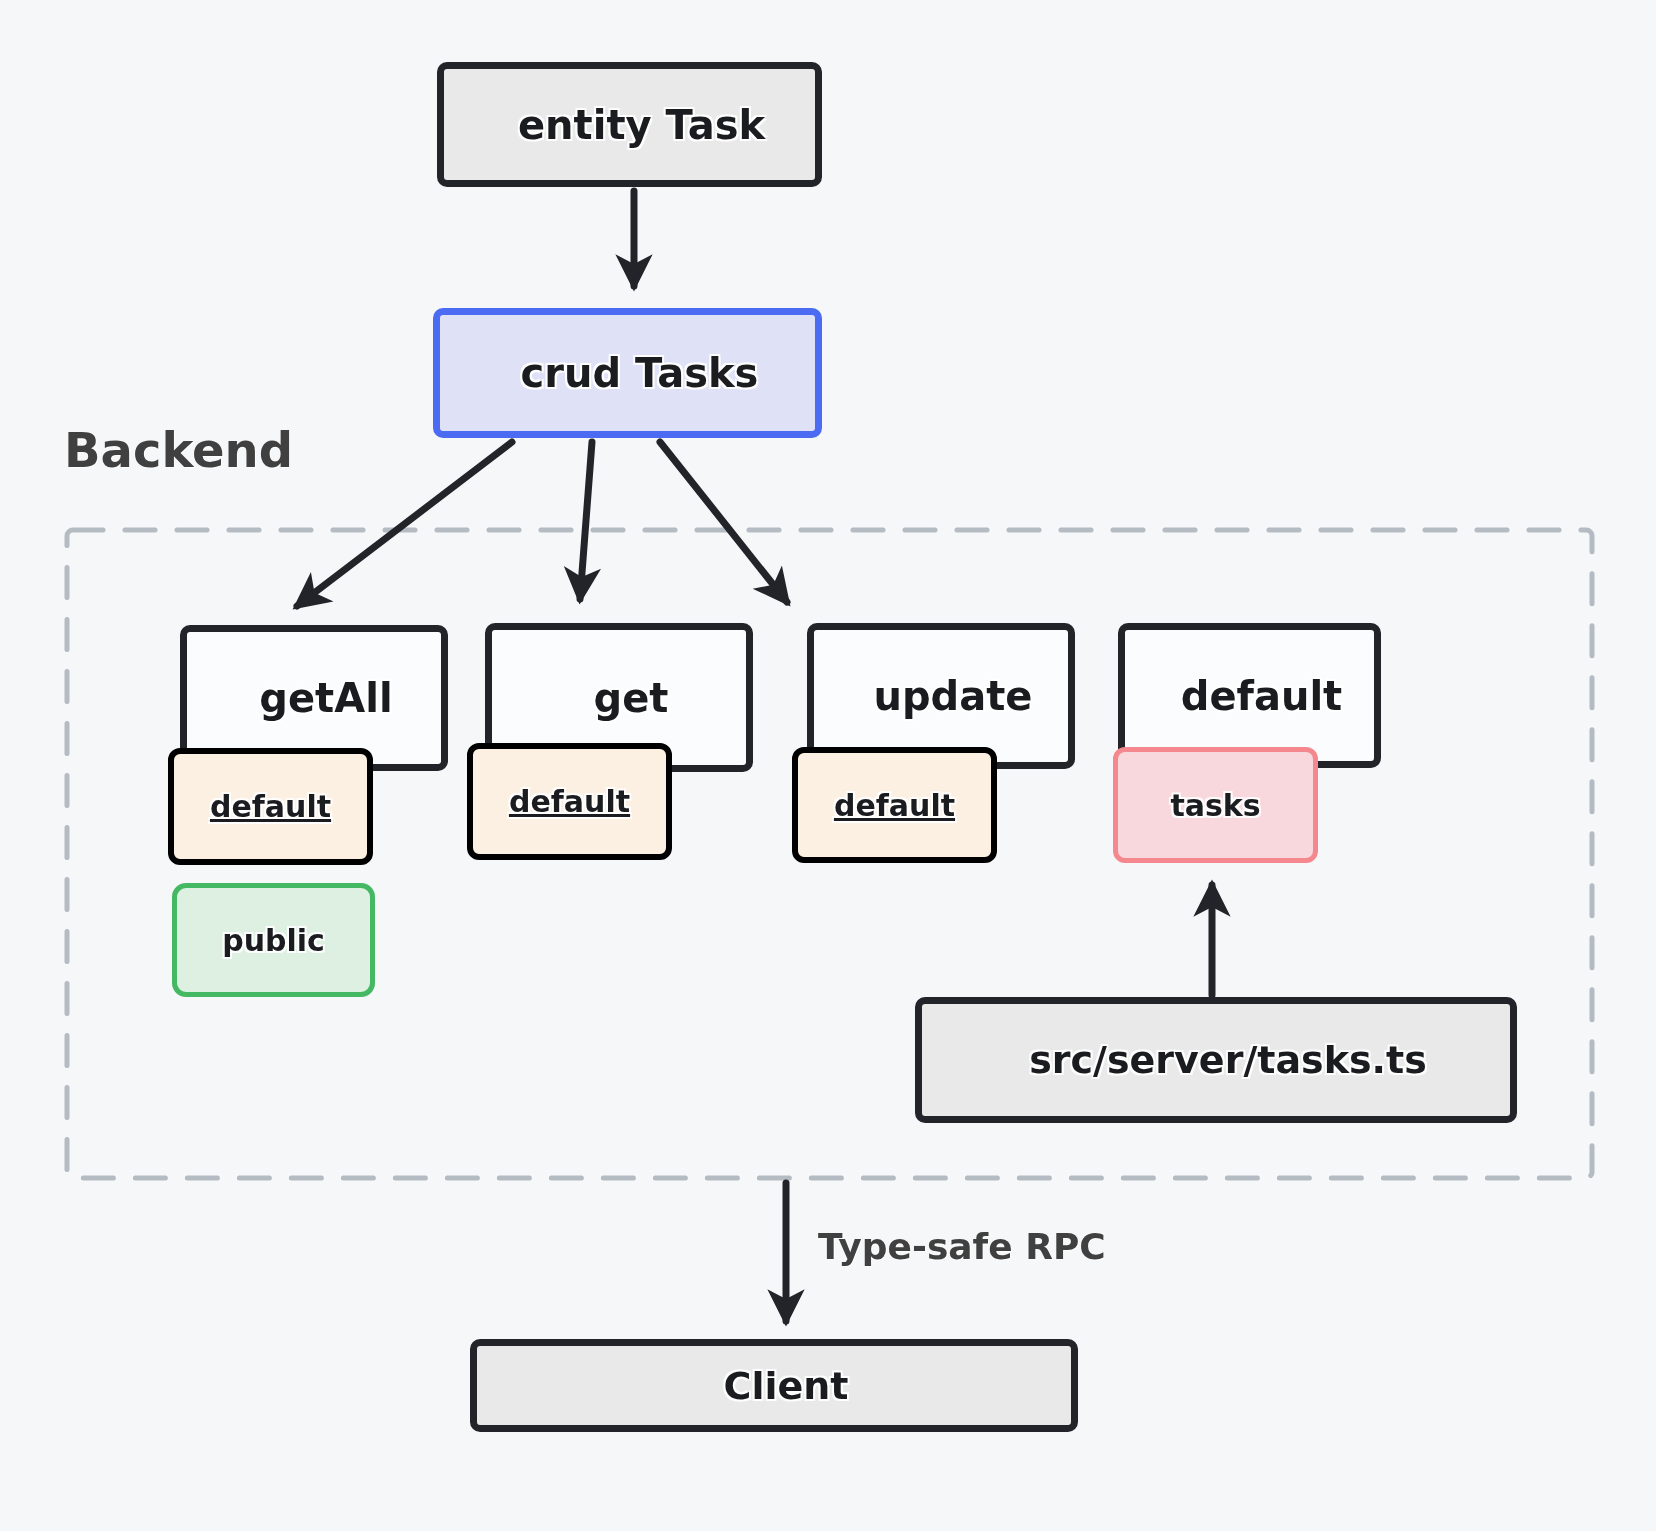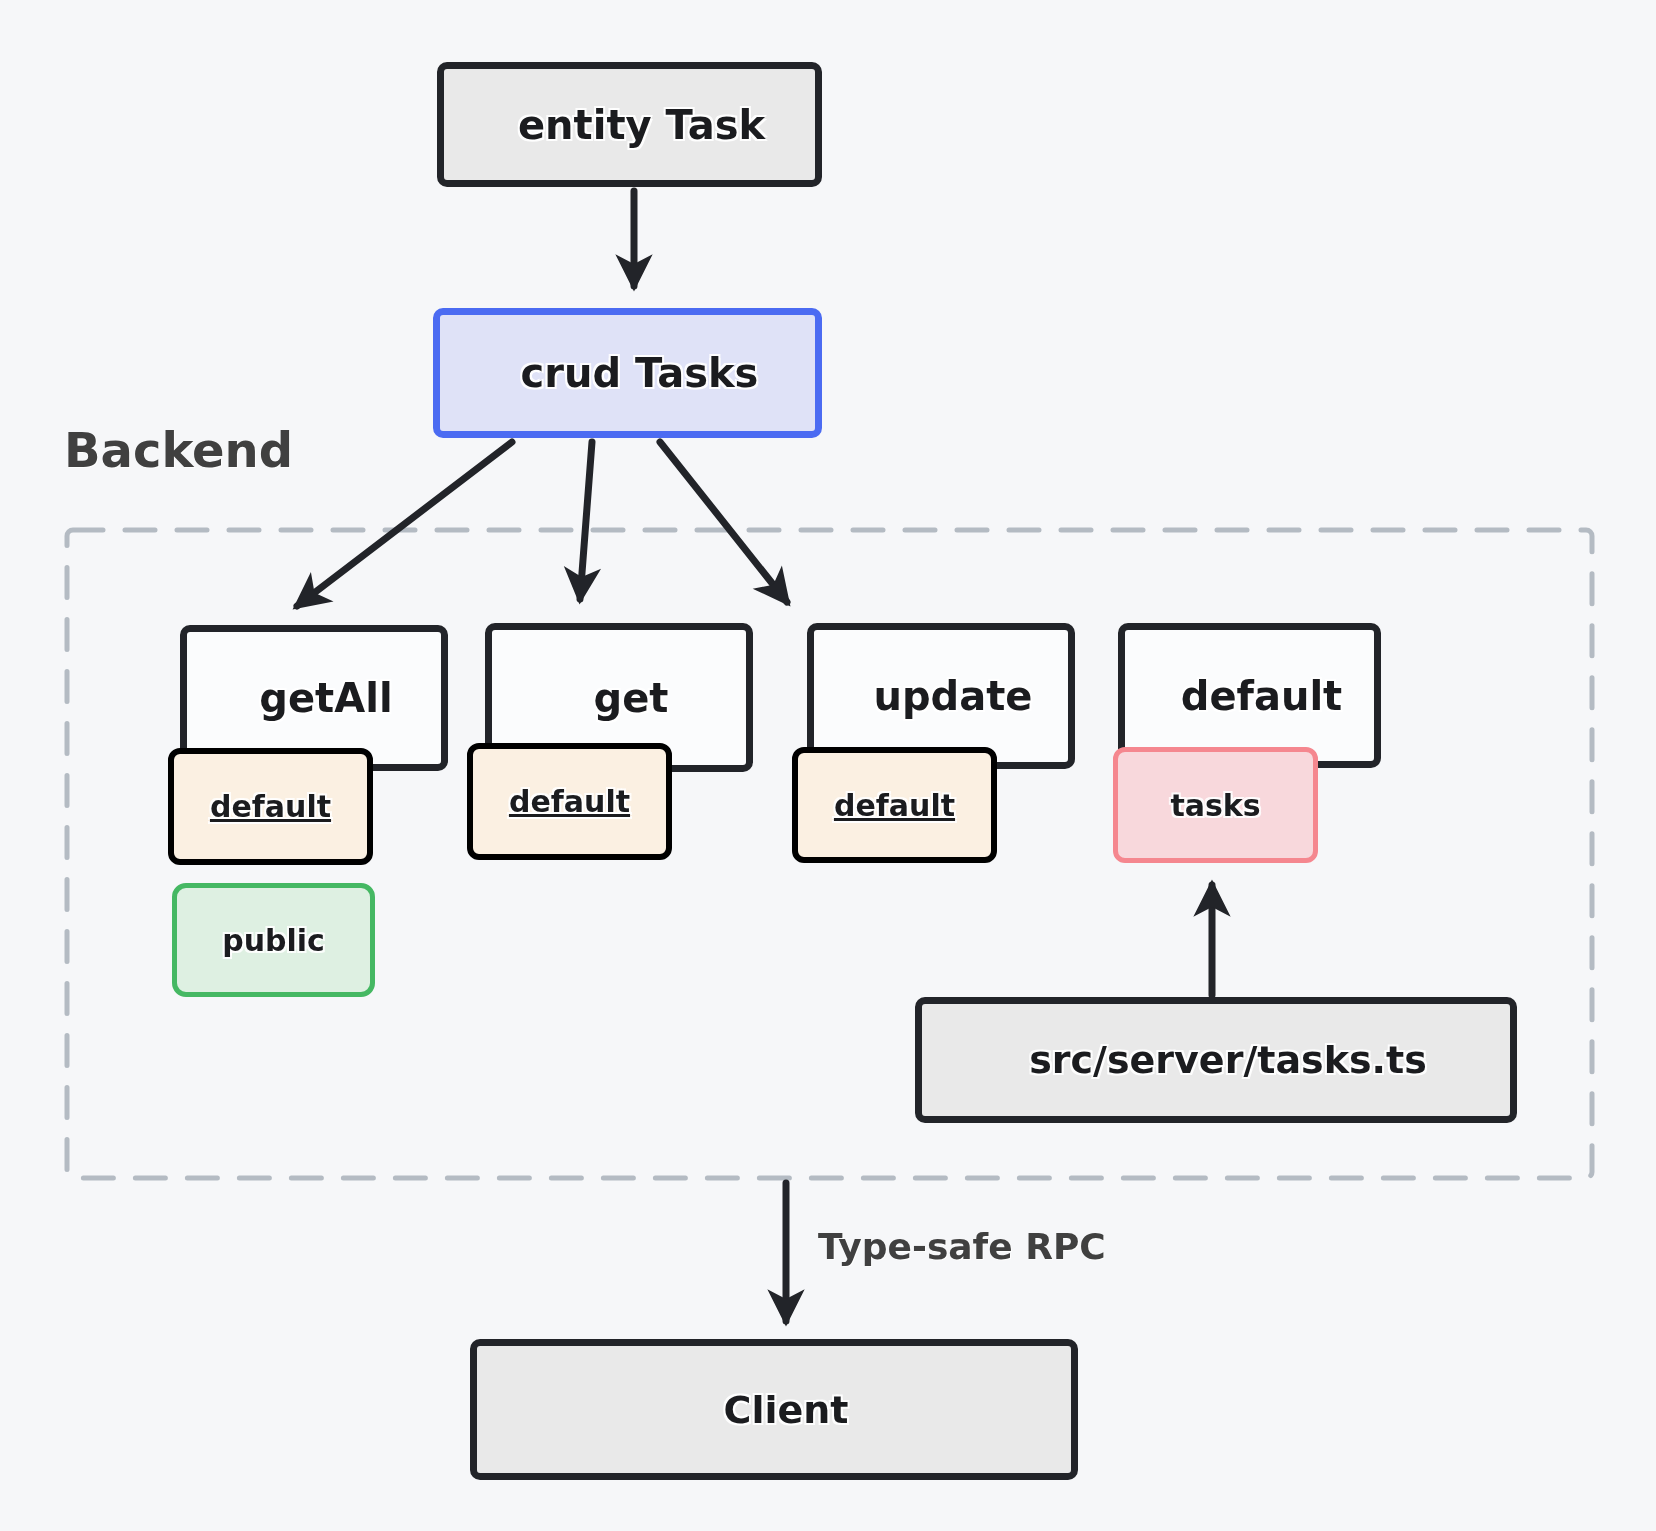--- a/index.html
+++ b/index.html
@@ -38,21 +38,21 @@
   #node-getall{left:132px;top:625px;width:268px;height:146px;}
   #node-get{left:437px;top:623px;width:268px;height:149px;}
   #node-update{left:759px;top:623px;width:268px;height:146px;}
   #node-create{left:1070px;top:623px;width:263px;height:145px;}
   #badge-getall-default{left:168px;top:748px;width:205px;height:117px;}
   #badge-get-default{left:467px;top:743px;width:205px;height:117px;}
   #badge-update-default{left:792px;top:747px;width:205px;height:116px;}
   #badge-create-custom{left:1113px;top:747px;width:205px;height:116px;}
   #badge-getall-public{left:172px;top:883px;width:203px;height:114px;border-radius:14px;}
   #node-tasksfile{left:915px;top:997px;width:602px;height:126px;font-size:38px;}
-  #node-client{left:470px;top:1339px;width:608px;height:141px;font-size:38px;}
+  #node-client{left:470px;top:1339px;width:608px;height:93px;font-size:38px;}
 
   #connector-layer{position:absolute;left:0;top:0;width:1656px;height:1531px;z-index:1;pointer-events:none;}
   #connector-layer .wire{stroke:#222429;stroke-width:7;stroke-linecap:round;fill:none;}
   #connector-layer .boundary{stroke:#b4bbc3;stroke-width:5;fill:none;}
 </style>
 </head>
 <body>
 
 <div class="stage">
 

